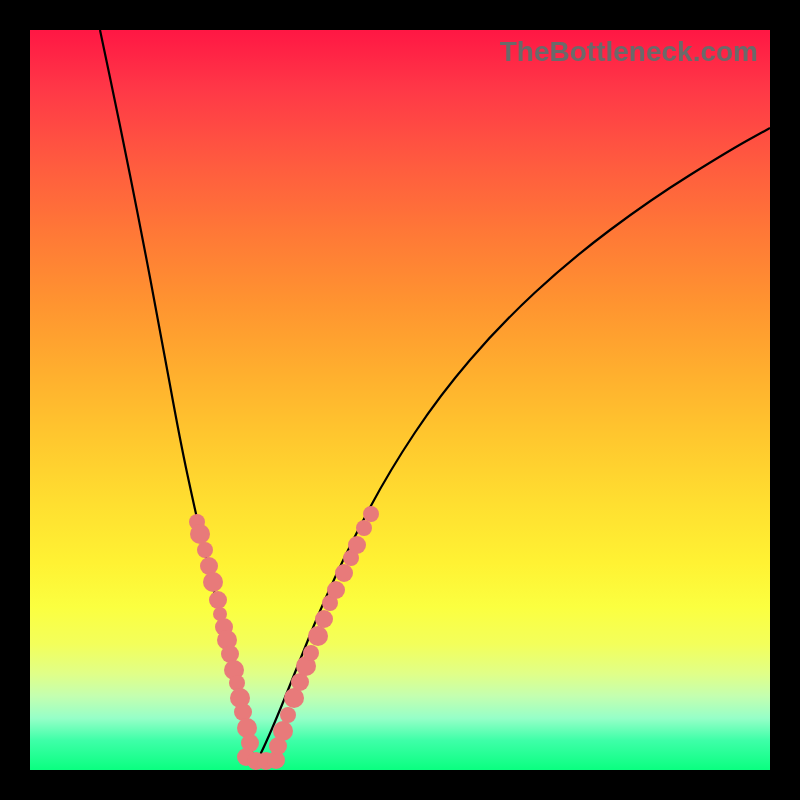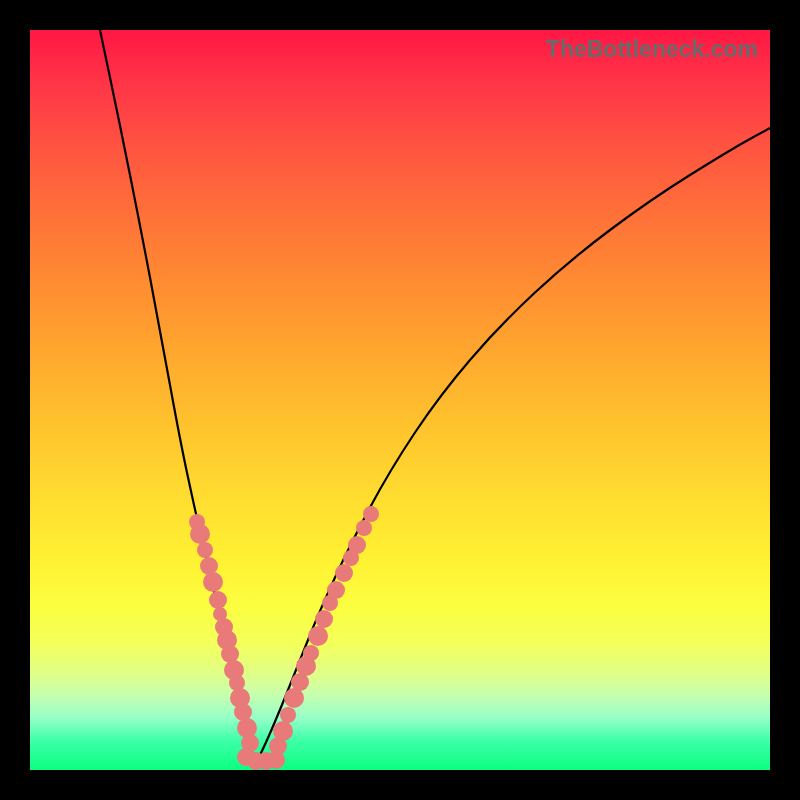--- a/index.html
+++ b/index.html
@@ -24,21 +24,21 @@
         #e0ff88 87%,
         #c4ffb0 90%,
         #96ffc8 93%,
         #3effa8 96%,
         #0aff80 100%);
     }
     .watermark {
       position: absolute;
       top: 6px; right: 12px;
       font-weight: bold;
-      font-size: 23px;
+      font-size: 28px;
       color: #6a6a6a;
       letter-spacing: 0px;
     }
     svg.curve { position: absolute; left: 0; top: 0; width: 740px; height: 740px; }
     .knot {
       position: absolute;
       background: #e87a7a;
       border-radius: 50%;
     }
   </style>

